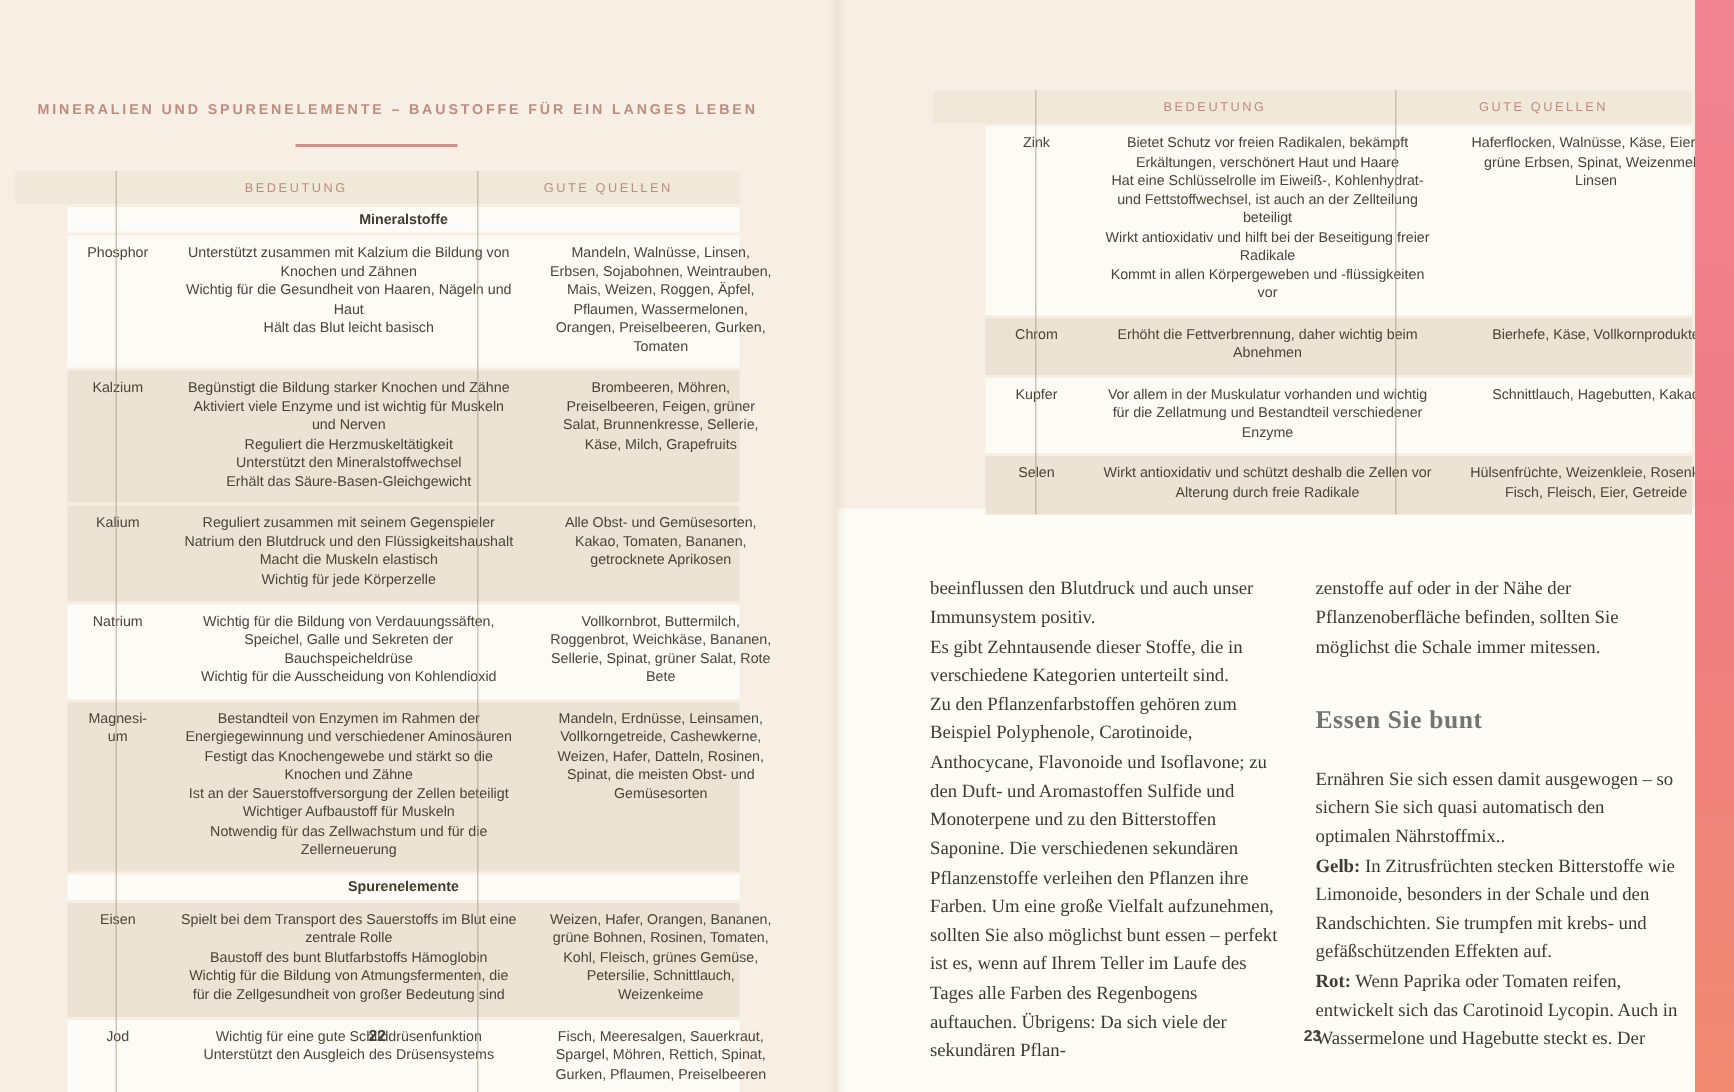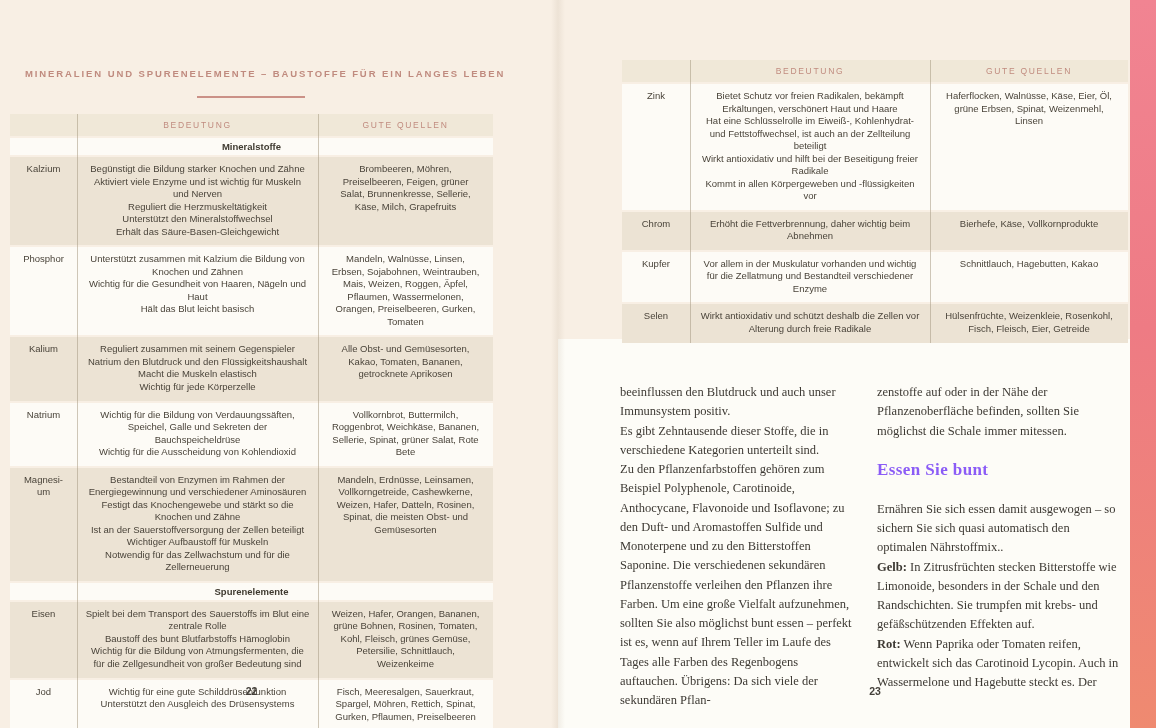--- a/index.html
+++ b/index.html
@@ -36,41 +36,41 @@
   .tbl-right{left:64px;top:60px;width:506px;}
   .tbl-right .v1{left:68px;} .tbl-right .v2{left:308px;}
 
   .thead{display:grid;background:#f0e8d8;height:22px;align-items:center;}
   .tbl-left .thead,.tbl-left .trow{grid-template-columns:67px 241px 175px;}
   .tbl-right .thead,.tbl-right .trow{grid-template-columns:68px 240px 198px;}
   .thead .hcell{
     text-align:center;font-size:8.5px;font-weight:normal;letter-spacing:1.7px;
     color:#c08b7f;
   }
-  .trow{display:grid;margin-top:2px;}
+  .trow{display:grid;margin-top:2px;margin-left:35px;}
   .trow.beige{background:#ece3d4;}
   .trow.white{background:#fdfbf6;}
   .trow.section{display:block;background:#fdfbf6;text-align:center;
     font-size:9.5px;font-weight:bold;color:#3f3a30;padding:3px 0;}
   .cell{font-size:9.5px;line-height:1.32;color:#4a443a;text-align:center;padding:6px 8px 7px;}
   .cell.name{padding:6px 2px;white-space:pre-line;}
   .cell.meaning div{margin:0;}
   .cell.sources{padding-left:12px;padding-right:12px;}
 
   
   .body-panel{position:absolute;left:0;top:339px;width:572px;height:389px;background:#fdfcf7;}
 
   .bodycol{position:absolute;font-family:"Liberation Serif",serif;
     font-size:12.5px;line-height:1.54;color:#3d3933;}
   .bodycol p{margin:0;}
   .col1{left:62px;top:383px;width:238px;}
   .col2{left:319px;top:383px;width:242px;}
   .red-heading{
     font-family:"Liberation Serif",serif;font-weight:bold;
-    font-size:17px;letter-spacing:0.4px;color:#8b5cf6;margin:16px 0 17px;
+    font-size:17px;letter-spacing:0.4px;color:#737373;margin:26px 0 17px;
   }
   .bodycol .lead{font-weight:bold;}
 
   .pagenum{position:absolute;top:685px;font-size:10.5px;font-weight:600;color:#44403a;text-align:center;}
   .pagenum-left{left:10px;width:483px;}
   .pagenum-right{left:64px;width:506px;}
 </style>
 </head>
 <body>
 
@@ -83,39 +83,39 @@
     <div class="mtable tbl-left">
       <div class="vline v1"></div>
       <div class="vline v2"></div>
       <div class="thead">
         <div class="hcell"></div>
         <div class="hcell">BEDEUTUNG</div>
         <div class="hcell">GUTE QUELLEN</div>
       </div>
       <div id="left-rows">
           <div class="trow section">Mineralstoffe</div>
+          <div class="trow white">
+            <div class="cell name">Phosphor</div>
+            <div class="cell meaning">
+              <div>Unterstützt zusammen mit Kalzium die Bildung von Knochen und Zähnen</div>
+              <div>Wichtig für die Gesundheit von Haaren, Nägeln und Haut</div>
+              <div>Hält das Blut leicht basisch</div>
+            </div>
+            <div class="cell sources">Mandeln, Walnüsse, Linsen, Erbsen, Sojabohnen, Weintrauben, Mais, Weizen, Roggen, Äpfel, Pflaumen, Wassermelonen, Orangen, Preiselbeeren, Gurken, Tomaten</div>
+          </div>
           <div class="trow beige">
             <div class="cell name">Kalzium</div>
             <div class="cell meaning">
               <div>Begünstigt die Bildung starker Knochen und Zähne</div>
               <div>Aktiviert viele Enzyme und ist wichtig für Muskeln und Nerven</div>
               <div>Reguliert die Herzmuskeltätigkeit</div>
               <div>Unterstützt den Mineralstoffwechsel</div>
               <div>Erhält das Säure-Basen-Gleichgewicht</div>
             </div>
             <div class="cell sources">Brombeeren, Möhren, Preiselbeeren, Feigen, grüner Salat, Brunnenkresse, Sellerie, Käse, Milch, Grapefruits</div>
-          </div>
-          <div class="trow white">
-            <div class="cell name">Phosphor</div>
-            <div class="cell meaning">
-              <div>Unterstützt zusammen mit Kalzium die Bildung von Knochen und Zähnen</div>
-              <div>Wichtig für die Gesundheit von Haaren, Nägeln und Haut</div>
-              <div>Hält das Blut leicht basisch</div>
-            </div>
-            <div class="cell sources">Mandeln, Walnüsse, Linsen, Erbsen, Sojabohnen, Weintrauben, Mais, Weizen, Roggen, Äpfel, Pflaumen, Wassermelonen, Orangen, Preiselbeeren, Gurken, Tomaten</div>
           </div>
           <div class="trow beige">
             <div class="cell name">Kalium</div>
             <div class="cell meaning">
               <div>Reguliert zusammen mit seinem Gegenspieler Natrium den Blutdruck und den Flüssigkeitshaushalt</div>
               <div>Macht die Muskeln elastisch</div>
               <div>Wichtig für jede Körperzelle</div>
             </div>
             <div class="cell sources">Alle Obst- und Gemüsesorten, Kakao, Tomaten, Bananen, getrocknete Aprikosen</div>
           </div>

